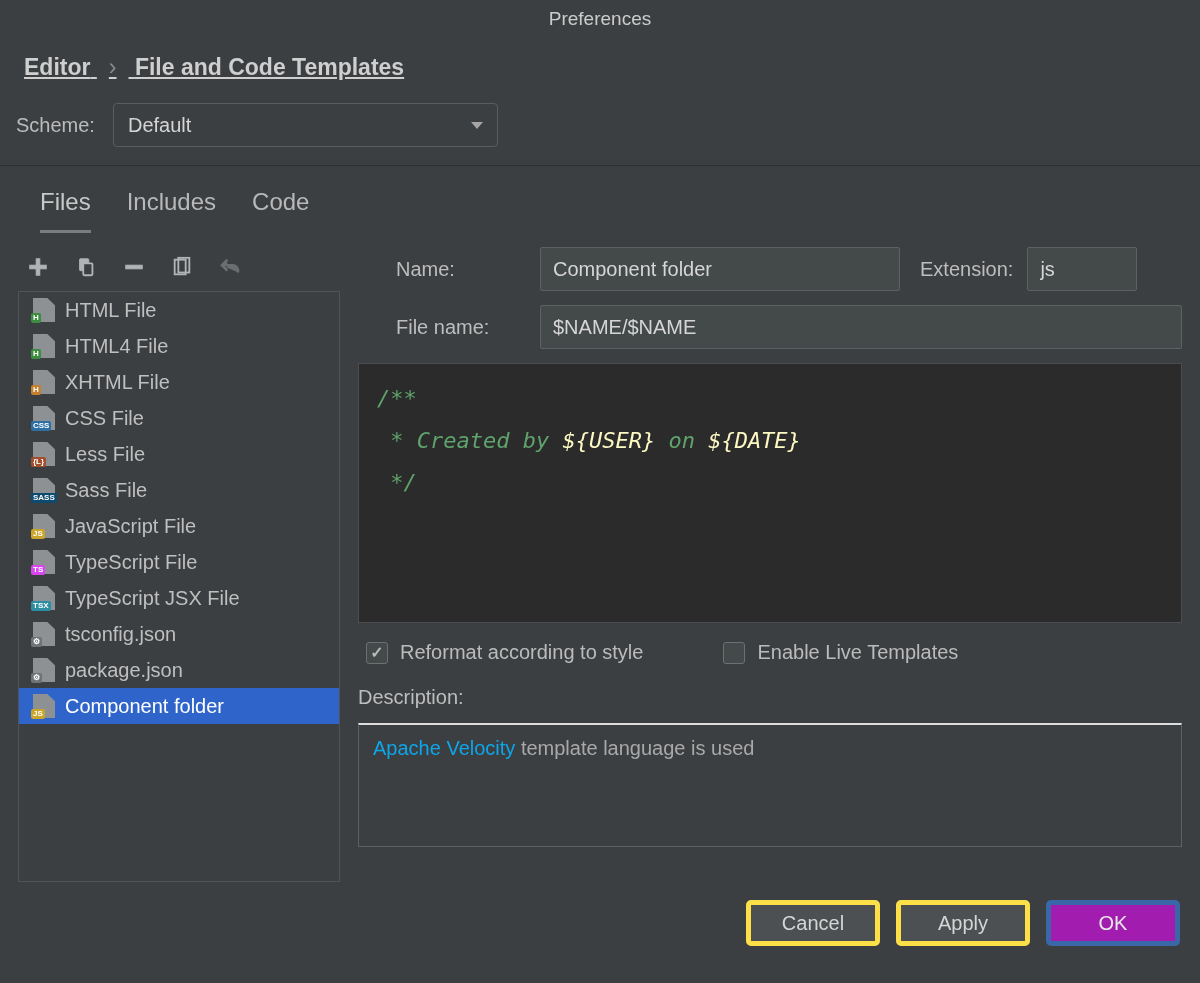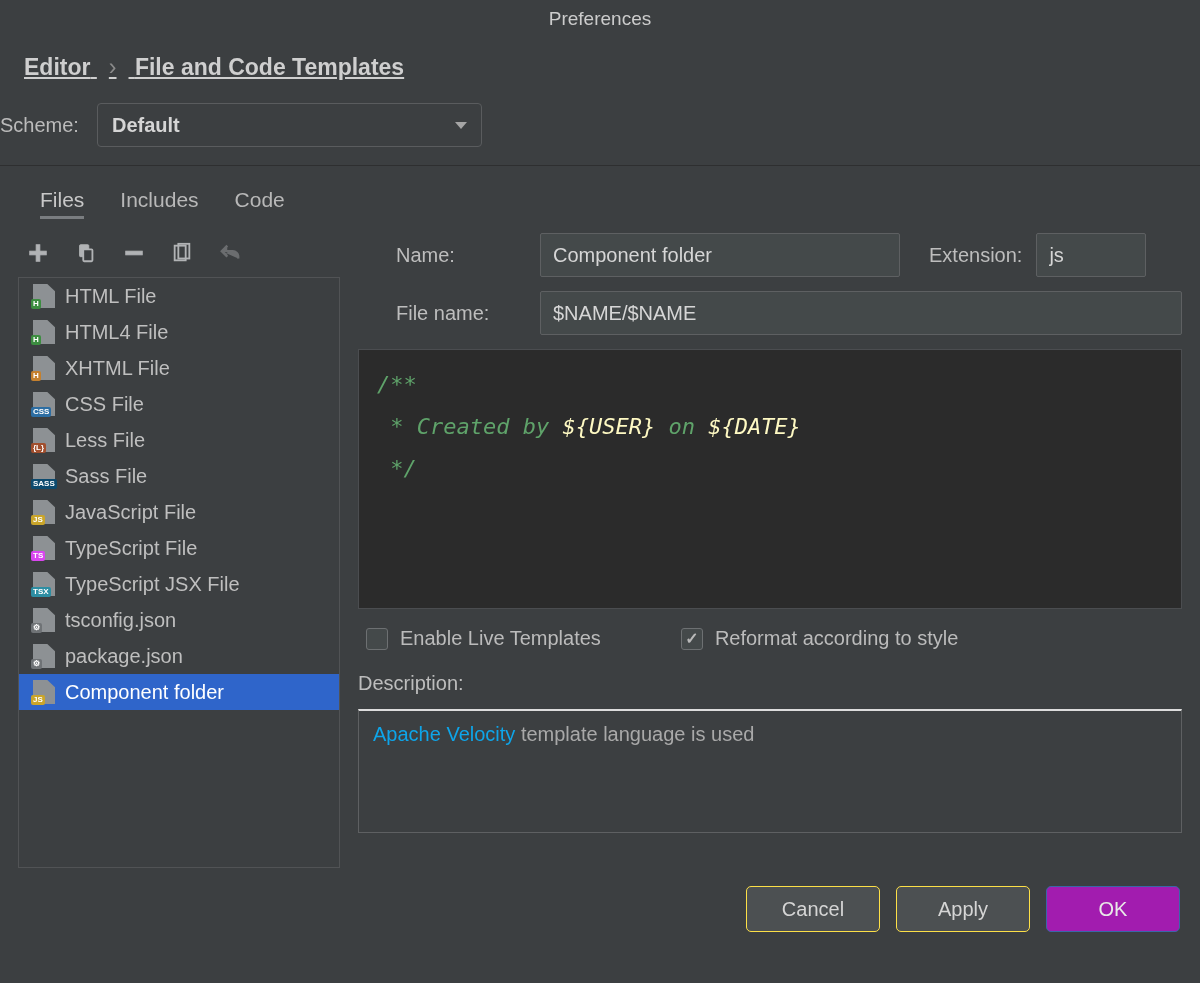--- a/index.html
+++ b/index.html
@@ -22,55 +22,55 @@
     padding: 14px 24px 18px;
     font-size: 23px;
     font-weight: 600;
     color: #cfcfcf;
     text-decoration: underline;
   }
   .breadcrumb .sep { color: #8a8a8a; margin: 0 12px; font-weight: 400;}
   .scheme-row {
     display:flex;
     align-items:center;
-    padding: 4px 0 18px;
+    padding: 4px 16px 18px;
     gap: 18px;
     border-bottom:1px solid #2e2f30;
   }
   .scheme-label { font-size:20px; color:#bbbbbb; }
   .dropdown {
     display:flex;
     align-items:center;
     justify-content:space-between;
     width: 385px;
     height: 44px;
     border:1px solid #5a5c5e;
     border-radius:4px;
     padding: 0 14px;
     background:#3c3f41;
     color:#d5d5d5;
-    font-weight:700;
+    font-weight:400;
     font-size:20px;
     cursor:pointer;
   }
   .dropdown .chev {
     width:0;height:0;
     border-left:6px solid transparent;
     border-right:6px solid transparent;
     border-top:7px solid #a5a5a5;
   }
   .tabs {
     display:flex;
     gap: 36px;
     padding: 22px 24px 0 40px;
   }
   .tab {
-    padding-bottom:4px;
+    padding-bottom:14px;
     color:#b8b8b8;
-    font-size:21px;
+    font-size:24px;
     cursor:pointer;
     border-bottom: 3px solid transparent;
   }
   .tab.active {
     border-bottom:3px solid #7a7d80;
     color:#c8c8c8;
   }
   .content {
     display:flex;
     padding: 14px 18px 0 18px;
@@ -221,21 +221,21 @@
   .desc-box .link { color:#0ea5e9; }
   .button-bar {
     display:flex;
     justify-content:flex-end;
     gap:16px;
     padding: 18px 20px 0 0;
   }
   .btn {
     min-width:134px;
     height:46px;
-    border:1px solid #fde047;
+    border:5px solid #fde047;
     border-radius:5px;
     background:#4c5052;
     color:#d5d5d5;
     font-size:20px;
     display:flex;align-items:center;justify-content:center;
     cursor:pointer;
   }
   .btn.primary { background:#a21caf; border-color:#3a67a8; color:#e8e8e8;}
 </style>
 </head>
@@ -380,40 +380,40 @@
           </span>
           <span>Component folder</span>
         </div>
       </div>
   </div>
 
   <div class="right-pane">
     <div class="form-row">
       <label style="width:130px">Name:</label>
       <input class="text-input" style="flex: 0 0 360px;" value="Component folder">
-      <label style="margin-left:15px">Extension:</label>
+      <label style="margin-left:6px">Extension:</label>
       <input class="text-input" style="width: 110px;" value="js">
     </div>
     <div class="form-row">
       <label style="width:130px">File name:</label>
       <input class="text-input" style="flex: 1 1 0%;" value="$NAME/$NAME">
     </div>
 
     <div class="code-editor"><span class="c-comment">/**</span>
 <span class="c-comment"> * Created by </span><span class="c-var">${USER}</span><span class="c-comment"> on </span><span class="c-var">${DATE}</span>
 <span class="c-comment"> */</span></div>
 
     <div class="check-row">
       <div class="check">
+        <span class="checkbox checked"></span>
+        <span>Reformat according to style</span>
+      </div>
+      <div class="check">
         <span class="checkbox"></span>
         <span>Enable Live Templates</span>
-      </div>
-      <div class="check">
-        <span class="checkbox checked"></span>
-        <span>Reformat according to style</span>
       </div>
     </div>
 
     <div class="desc-label">Description:</div>
     <div class="desc-box">
       <span class="link">Apache Velocity</span><span> template language is used</span>
     </div>
   </div>
 </div>
 

